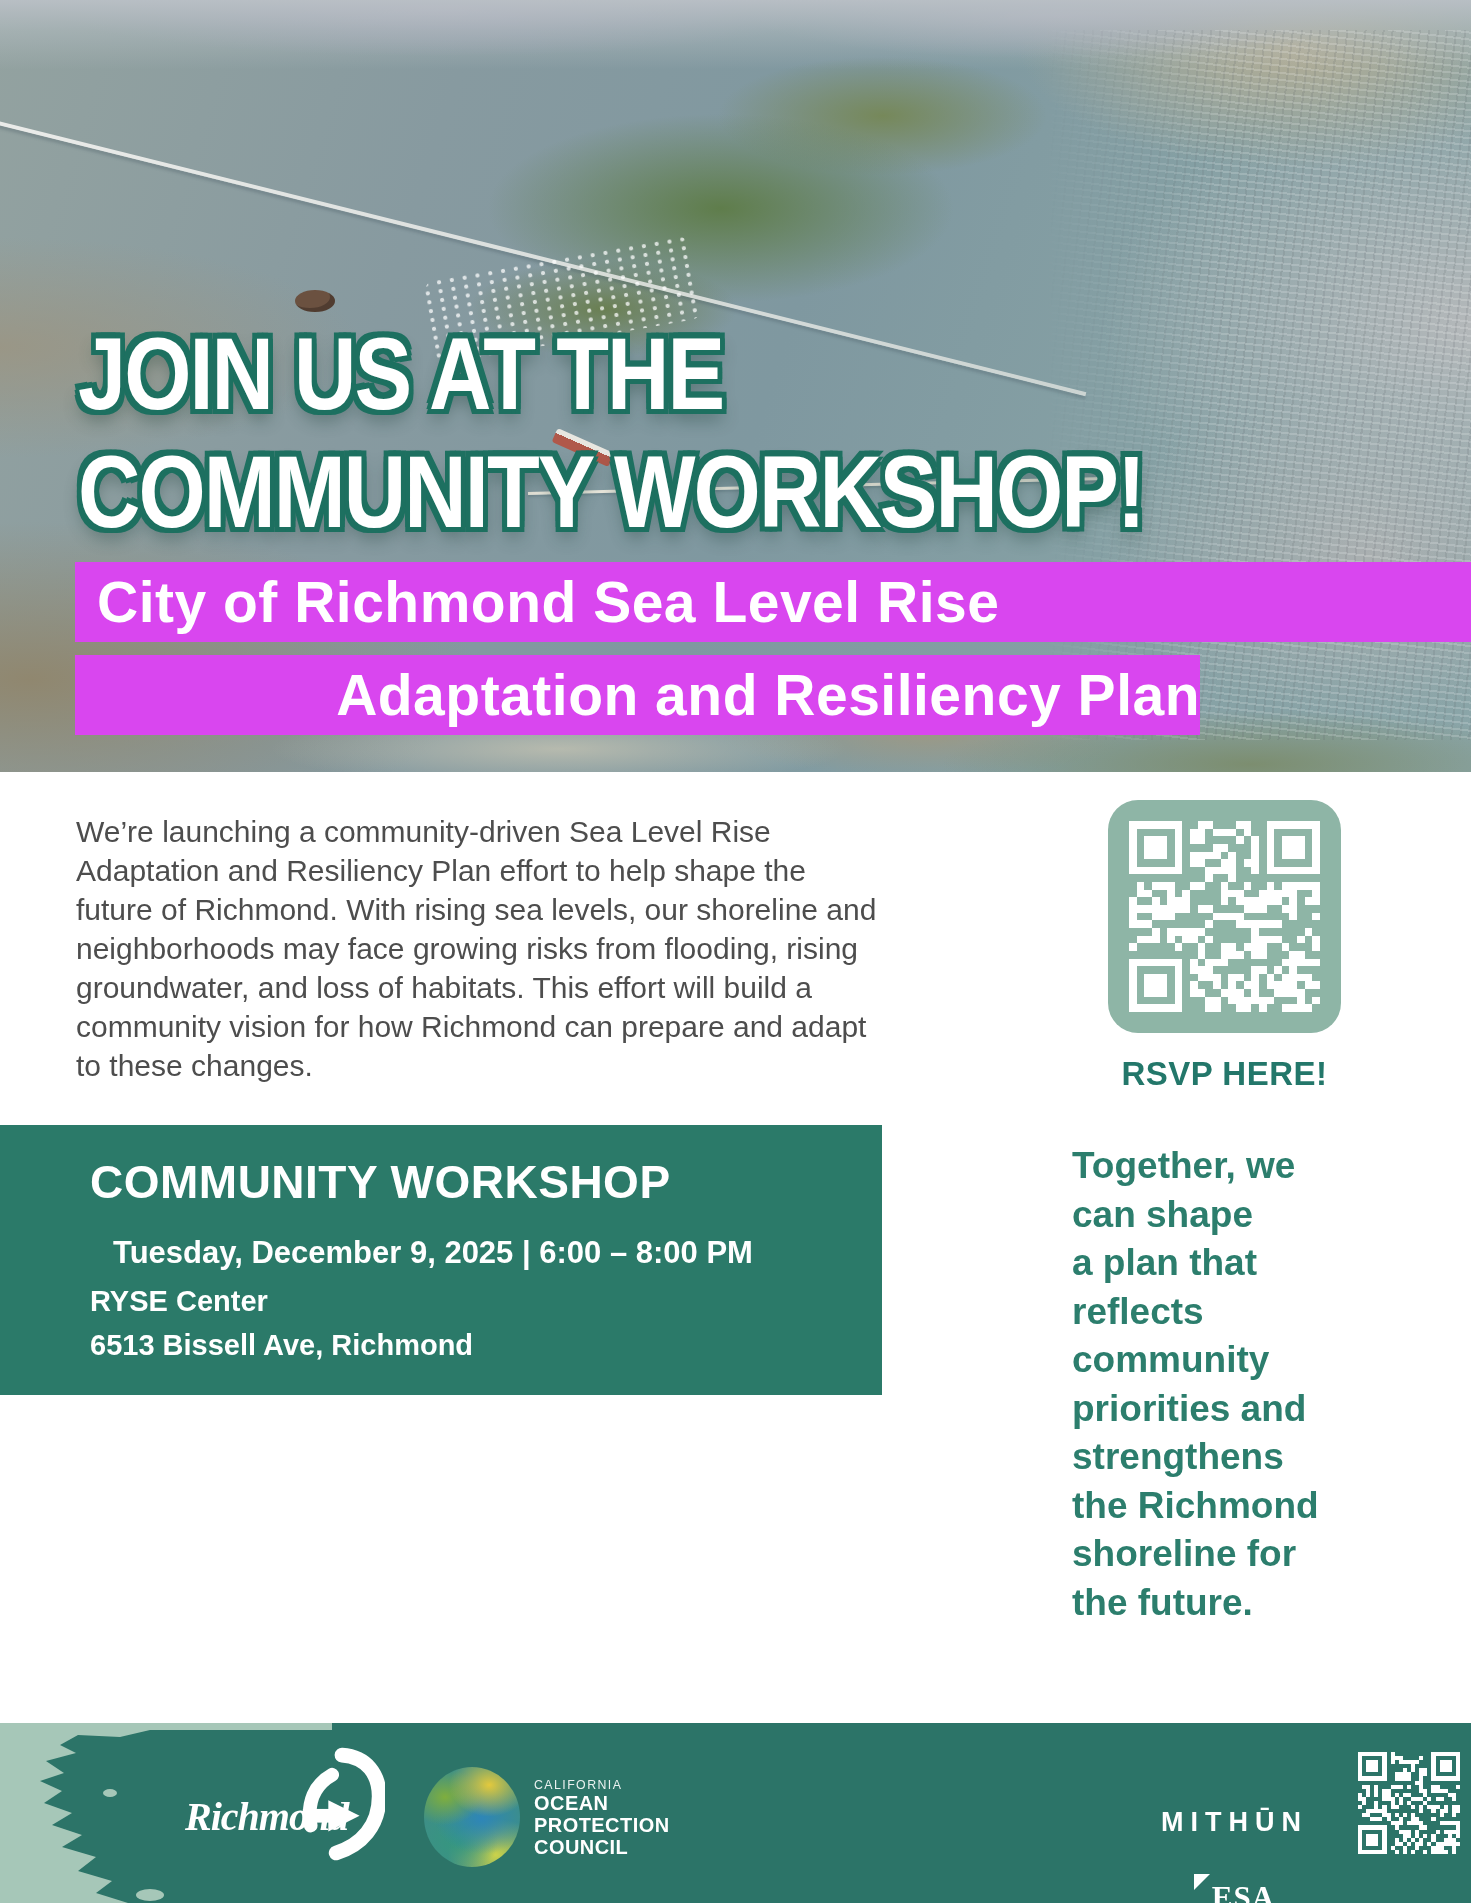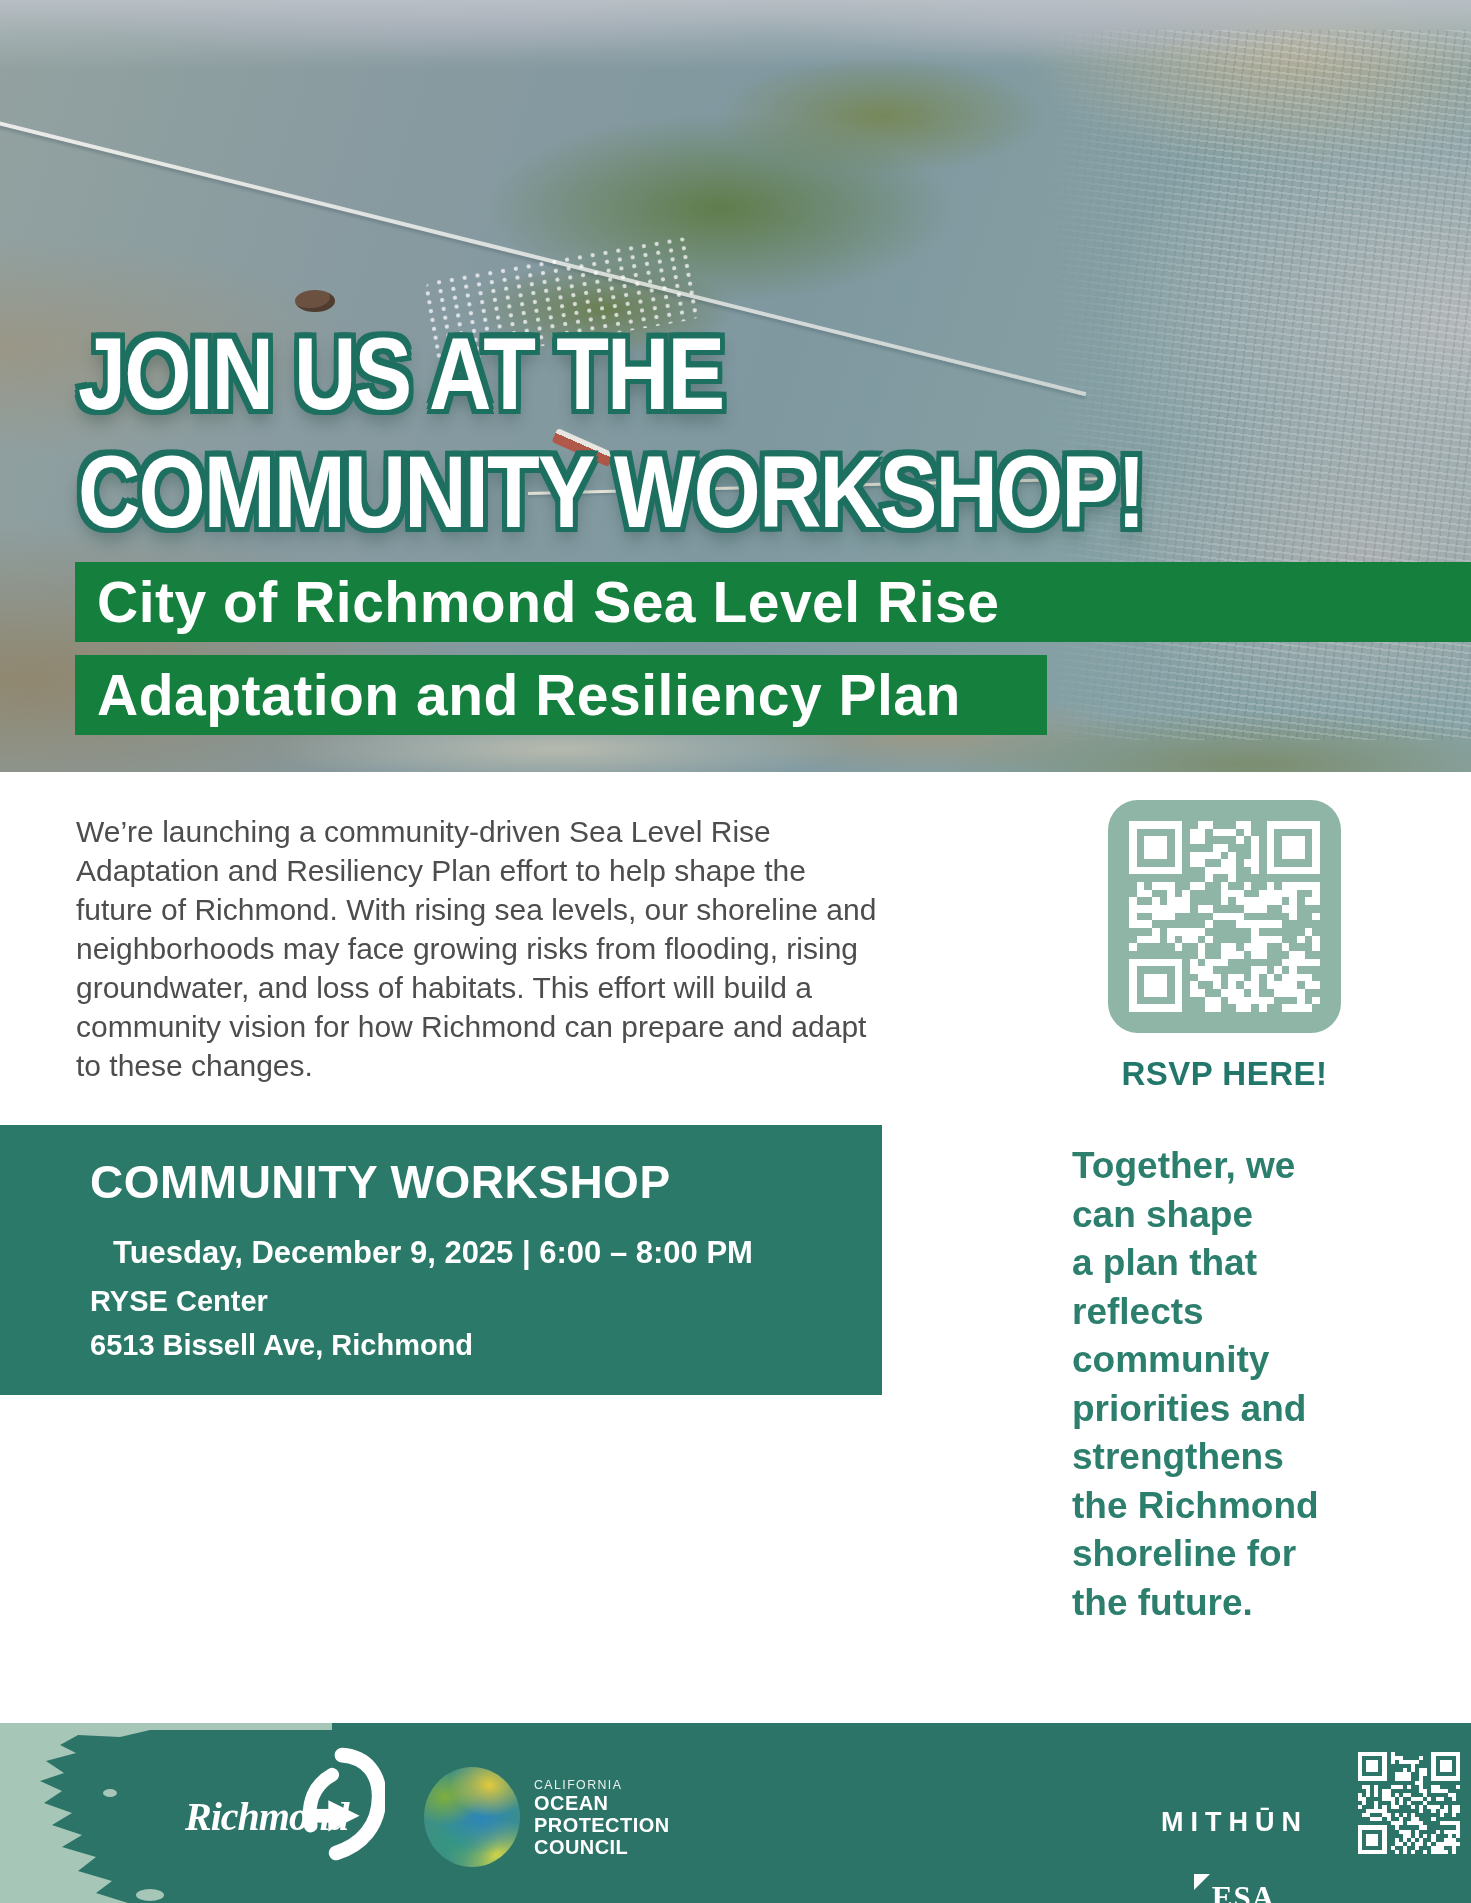--- a/index.html
+++ b/index.html
@@ -48,25 +48,25 @@
   
   .hl{position:absolute;left:78px;color:#fff;font-weight:700;font-size:90px;line-height:1;
       letter-spacing:-2px;transform:scale(.96,1.14);transform-origin:left top;white-space:nowrap;
       text-shadow:-5px -5px 0 #1d7060,0 -5px 0 #1d7060,5px -5px 0 #1d7060,-5px 0 0 #1d7060,
                    5px 0 0 #1d7060,-5px 5px 0 #1d7060,0 5px 0 #1d7060,5px 5px 0 #1d7060,
                    0 9px 16px rgba(25,60,50,.45);}
   .hl1{top:322px;}
   .hl2{top:440px;}
 
   
-  .banner{position:absolute;left:75px;height:80px;background:#15803d;color:#fff;
+  .banner{position:absolute;left:75px;height:80px;background:#d946ef;color:#fff;
           display:flex;align-items:center;padding-left:22px;box-sizing:border-box;
           font-size:57px;font-weight:700;letter-spacing:.5px;white-space:nowrap;}
   .banner1{top:562px;width:1396px;}
-  .banner2{top:655px;width:972px;}
+  .banner2{top:655px;width:1125px;justify-content:flex-end;}
 
   
   .para{position:absolute;color:#4d4d4d;font-size:30px;line-height:39px;}
   .intro{left:76px;top:812px;width:805px;}
   .details{left:76px;top:1458px;width:810px;line-height:40px;}
   .details p{margin:0;}
   .details p + p{margin-top:46px;}
 
   
   .rsvp-panel{position:absolute;left:1108px;top:800px;width:233px;height:233px;background:#8eb5a6;

